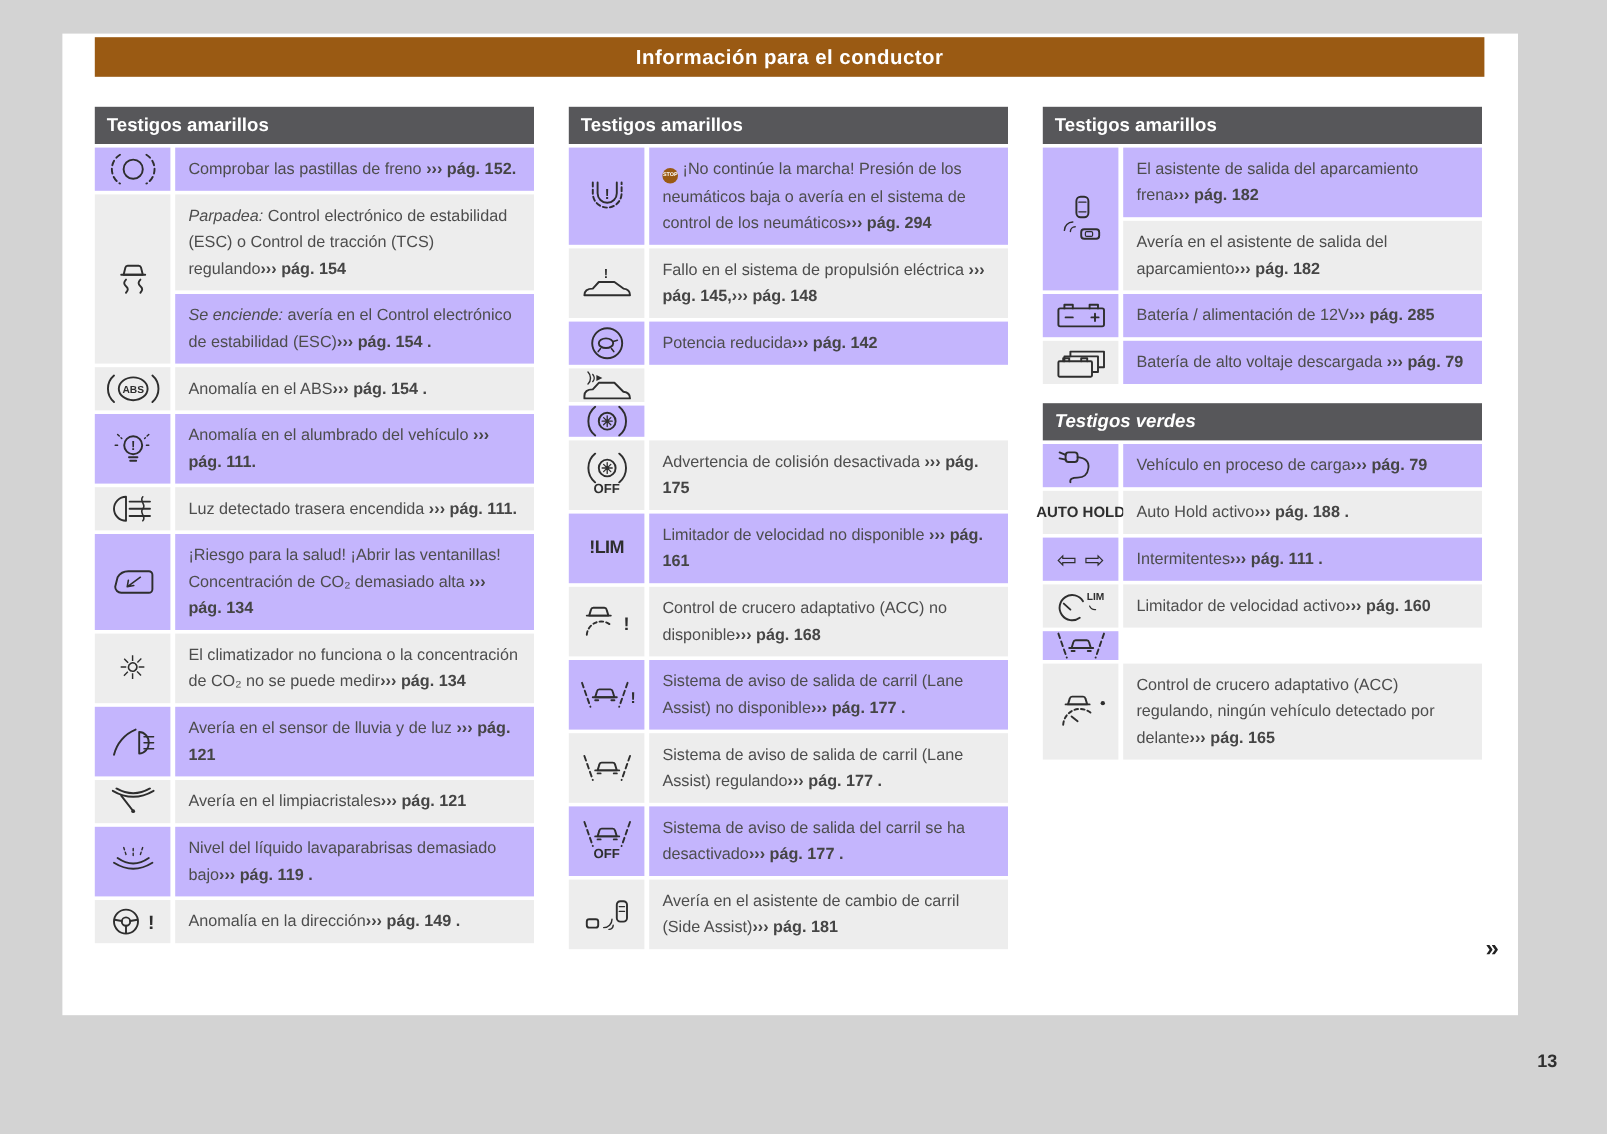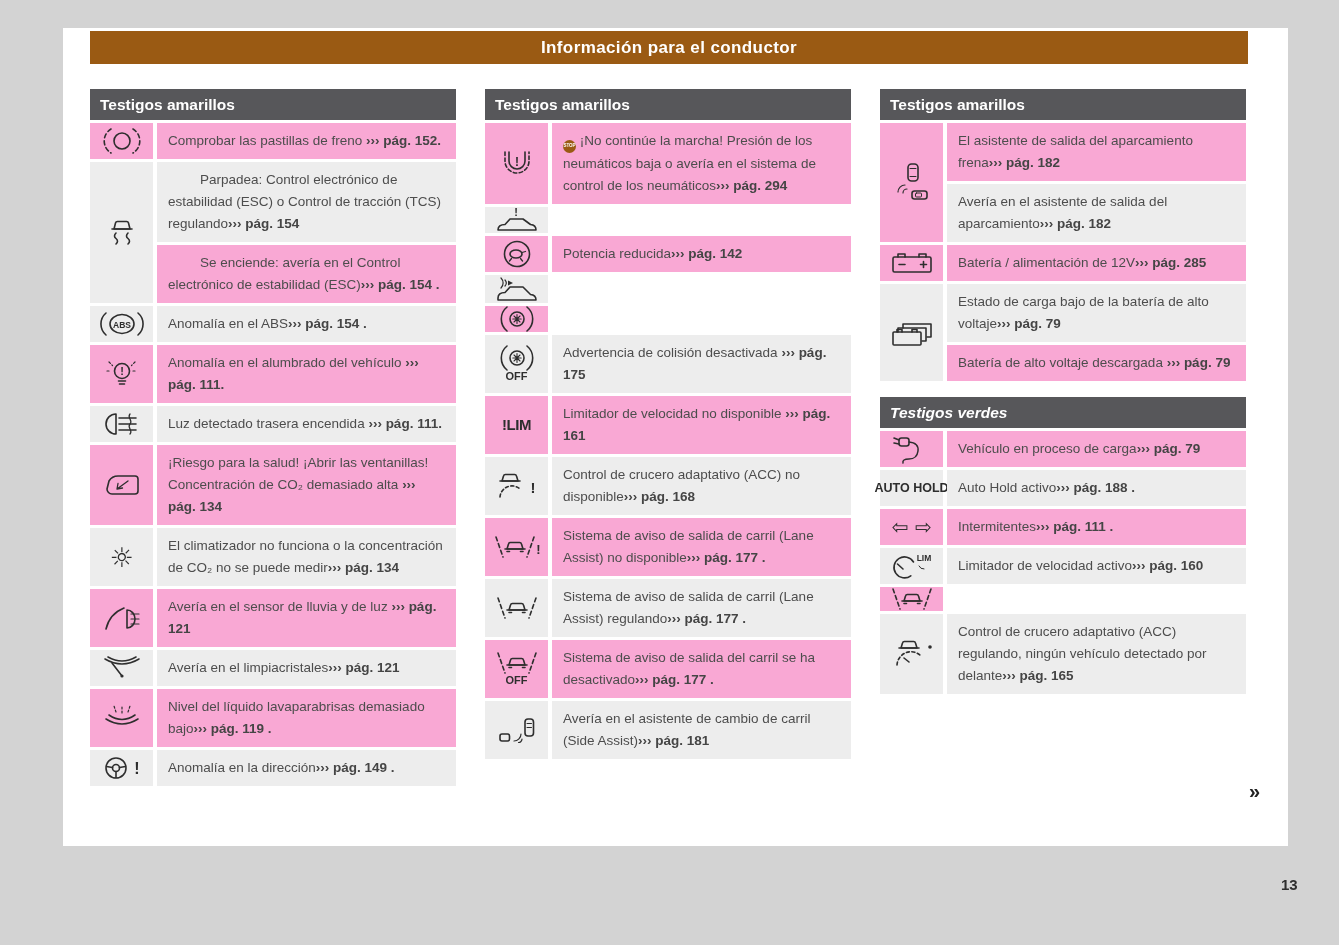--- a/index.html
+++ b/index.html
@@ -1,35 +1,35 @@
 <!DOCTYPE html>
 <html><head>
 <meta charset="utf-8">
 <style>
   html,body{margin:0;padding:0;background:#d3d3d3;}
   .canvas{position:relative;width:1339px;height:945px;background:#d3d3d3;overflow:hidden;
           font-family:"Liberation Sans","DejaVu Sans",sans-serif;}
-  .page{position:absolute;left:63px;top:28px;width:1213px;height:818px;background:#ffffff;padding-left:12px;}
+  .page{position:absolute;left:52px;top:28px;width:1213px;height:818px;background:#ffffff;}
   .titlebar{position:absolute;left:27px;top:3px;width:1158px;height:33px;background:#9a5a13;
             color:#ffffff;font-size:17px;font-weight:bold;letter-spacing:.4px;
             display:flex;align-items:center;justify-content:center;}
   .columns{position:absolute;left:27px;top:61px;width:1158px;display:flex;gap:29px;}
   .column{flex:0 0 366px;width:366px;}
   .sec-header{background:#57575a;color:#ffffff;font-size:15.5px;font-weight:bold;
               height:31px;display:flex;align-items:center;padding-left:10px;margin-bottom:3px;}
   .sec-gap{margin-top:16px;font-style:italic;}
   .row{display:flex;margin-bottom:3px;}
   .icell{width:63px;margin-right:4px;flex-shrink:0;display:flex;align-items:center;justify-content:center;
          flex-direction:column;color:#2e2e2e;}
   .cells{flex:1;display:flex;flex-direction:column;gap:3px;}
   .cell{padding:7px 9px 7px 11px;display:flex;align-items:center;}
   .cell > span{display:block;font-size:13.5px;line-height:22px;color:#4d4d4d;}
-  .bg-dark{background:#f9a8d4;}
+  .bg-dark{background:#c4b5fd;}
   .bg-light{background:#ededed;}
-  .seg-it{margin-left:32px;}
+  .seg-it{font-style:italic;}
   .seg-ref{font-weight:bold;color:#454545;}
   .badge{display:inline-flex;align-items:center;justify-content:center;width:13px;height:13px;
          border-radius:50%;background:#9a5a13;color:#fff;font-size:4.5px;font-weight:bold;
          vertical-align:-2px;letter-spacing:0;}
   .ic{stroke:#2e2e2e;fill:none;stroke-width:1.6;stroke-linecap:round;stroke-linejoin:round;}
   .svgt{fill:#2e2e2e;stroke:none;font-family:"Liberation Sans",sans-serif;font-weight:bold;text-anchor:middle;}
   .tglyph{font-family:"DejaVu Sans",sans-serif;color:#2e2e2e;line-height:1;}
   .tglyph.b{font-weight:bold;font-family:"Liberation Sans",sans-serif;}
   .ictext{font-size:11px;font-weight:bold;color:#2e2e2e;text-align:left;margin-top:0px;line-height:1;}
   .page-number{position:absolute;left:1281px;top:876px;font-size:15px;font-weight:bold;color:#2f2f2f;}
@@ -221,20 +221,25 @@
               </div>
             </div>
           </div>
           <div class="row">
             <div class="icell bg-light">
               <svg class="ic" width="44" height="26" viewBox="0 0 44 26">
                 <path d="M3 23 h38 q0-5 -5.5-5.5 L28 12 H15 l-5 5.5 q-7 0 -7 5.5 z"></path>
                 <text x="21" y="9" class="svgt" font-size="11">!</text>
               </svg>
             </div>
+            <div class="cells">
+              <div class="cell bg-light">
+                <span><span>Fallo en el sistema de propulsión eléctrica </span><span class="seg-ref">››› pág. 145,››› pág. 148</span></span>
+              </div>
+            </div>
           </div>
           <div class="row">
             <div class="icell bg-dark">
               <svg class="ic" width="30" height="30" viewBox="0 0 30 30">
                 <circle cx="15" cy="15" r="12.5"></circle>
                 <ellipse cx="14" cy="15" rx="6" ry="4"></ellipse>
                 <path d="M20 13.5 l3.5-1 M9.5 19.5 l-2 2.5 M18.5 19.5 l2 2.5" stroke-width="1.3"></path>
               </svg>
             </div>
             <div class="cells">
@@ -407,23 +412,20 @@
           <div class="row">
             <div class="icell bg-light">
               <svg class="ic" width="46" height="30" viewBox="0 0 46 30">
                 <path d="M14 10 V6 h28 v13 h-4"></path>
                 <path d="M9 14 V10 h28 v13 h-4"></path>
                 <rect x="4" y="14" width="28" height="13" rx="1"></rect>
                 <path d="M8 14 v-2.5 h5 v2.5 M23 14 v-2.5 h5 v2.5"></path>
               </svg>
             </div>
             <div class="cells">
-              <div class="cell bg-light">
-                <span><span>Estado de carga bajo de la batería de alto voltaje</span><span class="seg-ref">››› pág. 79</span></span>
-              </div>
               <div class="cell bg-dark">
                 <span><span>Batería de alto voltaje descargada </span><span class="seg-ref">››› pág. 79</span></span>
               </div>
             </div>
           </div>
           <div class="sec-header sec-gap">Testigos verdes</div>
           <div class="row">
             <div class="icell bg-dark">
               <svg class="ic" width="40" height="30" viewBox="0 0 40 30">
                 <rect x="7" y="4" width="10" height="8" rx="2.5"></rect>

